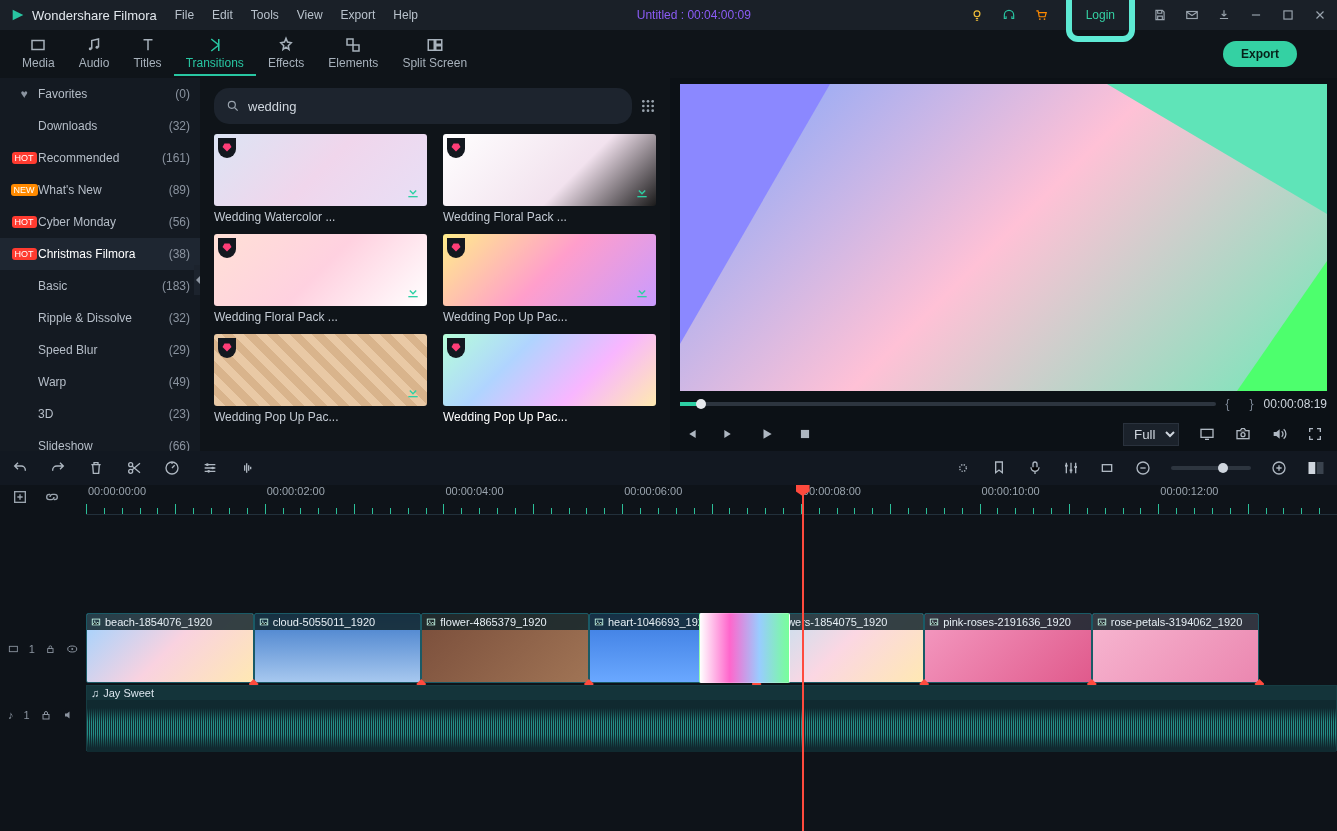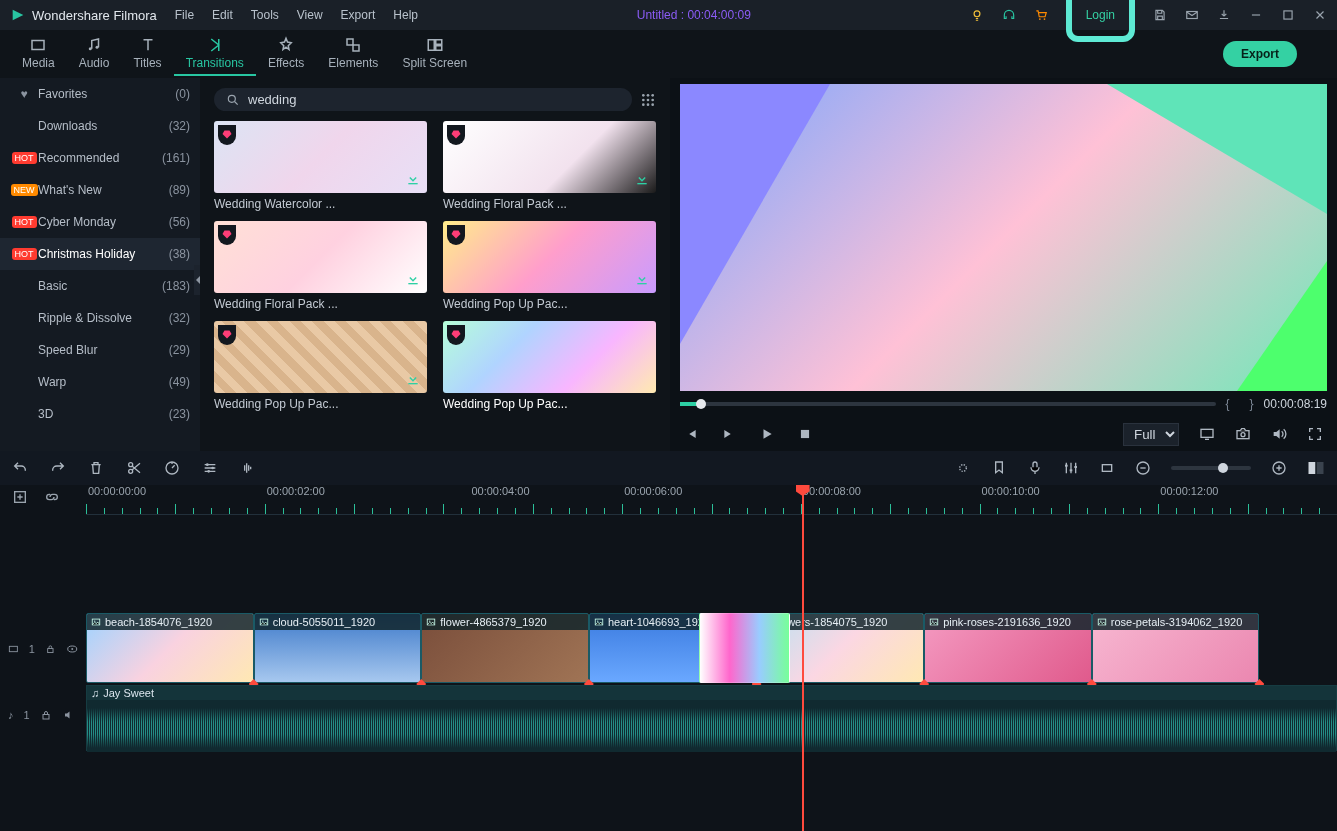--- a/index.html
+++ b/index.html
@@ -33,21 +33,21 @@
 .side-item .lbl { flex:1; }
 .side-item .cnt { color:#8b94a0; }
 .side-item.sel { background:#1e2631; color:#fff; }
 .badge-hot { background:#ff3b30; color:#fff; font-size:9px; padding:1px 3px; border-radius:3px; }
 .badge-new { background:#ff8a00; color:#fff; font-size:9px; padding:1px 3px; border-radius:3px; }
 .collapse-handle { position:absolute; right:-3px; top:50%; width:9px; height:30px; background:#1c232d; display:flex; align-items:center; justify-content:center; cursor:pointer; }
 
 
 .gallery { width:470px; background:#0f1419; display:flex; flex-direction:column; }
 .searchbar { display:flex; align-items:center; gap:8px; padding:10px 14px; }
-.search { flex:1; background:#1d242e; border-radius:15px; height:23px; display:flex; align-items:center; padding:8px 12px; gap:8px; }
+.search { flex:1; background:#1d242e; border-radius:15px; height:36px; display:flex; align-items:center; padding:8px 12px; gap:8px; }
 .search input { flex:1; background:transparent; border:none; outline:none; color:#cfd6de; font-size:13px; }
 .grid { flex:1; overflow:auto; padding:0 14px; display:grid; grid-template-columns:repeat(2,1fr); gap:10px 16px; align-content:start; }
 .card { display:flex; flex-direction:column; gap:4px; cursor:pointer; }
 .thumb { height:72px; border-radius:3px; position:relative; background:#333; }
 .thumb .dl { position:absolute; right:6px; bottom:6px; color:#2dd0a4; }
 .thumb .gem { position:absolute; left:4px; top:4px; background:#13181f; padding:3px 3px 5px 3px; border-radius:0 0 10px 10px; }
 .card .cap { color:#c3cad3; font-size:12px; white-space:nowrap; overflow:hidden; text-overflow:ellipsis; }
 .card.sel .cap { color:#fff; }
 .grid::-webkit-scrollbar{width:6px;} .grid::-webkit-scrollbar-thumb{background:#2a3340;border-radius:3px;}
 
@@ -250,21 +250,21 @@
           <span class="badge">
             <span class="badge-hot">HOT</span>
           </span>
           <span class="lbl">Cyber Monday</span>
           <span class="cnt">(56)</span>
         </div>
         <div class="side-item sel">
           <span class="badge">
             <span class="badge-hot">HOT</span>
           </span>
-          <span class="lbl">Christmas Holiday</span>
+          <span class="lbl">Christmas Filmora</span>
           <span class="cnt">(38)</span>
         </div>
         <div class="side-item">
           <span class="badge"></span>
           <span class="lbl">Basic</span>
           <span class="cnt">(183)</span>
         </div>
         <div class="side-item">
           <span class="badge"></span>
           <span class="lbl">Ripple &amp; Dissolve</span>
@@ -277,20 +277,25 @@
         </div>
         <div class="side-item">
           <span class="badge"></span>
           <span class="lbl">Warp</span>
           <span class="cnt">(49)</span>
         </div>
         <div class="side-item">
           <span class="badge"></span>
           <span class="lbl">3D</span>
           <span class="cnt">(23)</span>
+        </div>
+        <div class="side-item">
+          <span class="badge"></span>
+          <span class="lbl">Slideshow</span>
+          <span class="cnt">(66)</span>
         </div>
       </div>
     <div class="collapse-handle">
       <svg width="6" height="10" viewBox="0 0 6 10">
           <path fill="#8b94a0" d="M5 0L0 5l5 5z"></path>
         </svg>
     </div>
   </div>
 
   <div class="gallery">
@@ -537,21 +542,21 @@
         <rect x="4" y="4" width="16" height="16" fill="none" stroke="#9aa4ae" stroke-width="2"></rect>
         <path stroke="#9aa4ae" stroke-width="2" d="M12 8v8M8 12h8"></path>
       </svg>
     <svg class="ic-btn" width="16" height="16" viewBox="0 0 24 24">
         <path fill="none" stroke="#9aa4ae" stroke-width="2" d="M9 12a4 4 0 014-4h3a4 4 0 010 8h-1M15 12a4 4 0 01-4 4H8a4 4 0 010-8h1"></path>
       </svg>
   </div>
   <div class="ruler" id="ruler">
       <div class="tick" style="left: 2px;">00:00:00:00</div>
       <div class="tick" style="left: 180.714px;">00:00:02:00</div>
-      <div class="tick" style="left: 359.429px; margin-left: 26px;">00:00:04:00</div>
+      <div class="tick" style="left: 359.429px;">00:00:04:00</div>
       <div class="tick" style="left: 538.143px;">00:00:06:00</div>
       <div class="tick" style="left: 716.857px;">00:00:08:00</div>
       <div class="tick" style="left: 895.571px;">00:00:10:00</div>
       <div class="tick" style="left: 1074.29px;">00:00:12:00</div>
       <div class="mtick" style="left: 0px; height: 10px;"></div>
       <div class="mtick" style="left: 17.8714px;"></div>
       <div class="mtick" style="left: 35.7429px;"></div>
       <div class="mtick" style="left: 53.6143px;"></div>
       <div class="mtick" style="left: 71.4857px;"></div>
       <div class="mtick" style="left: 89.3571px; height: 10px;"></div>

